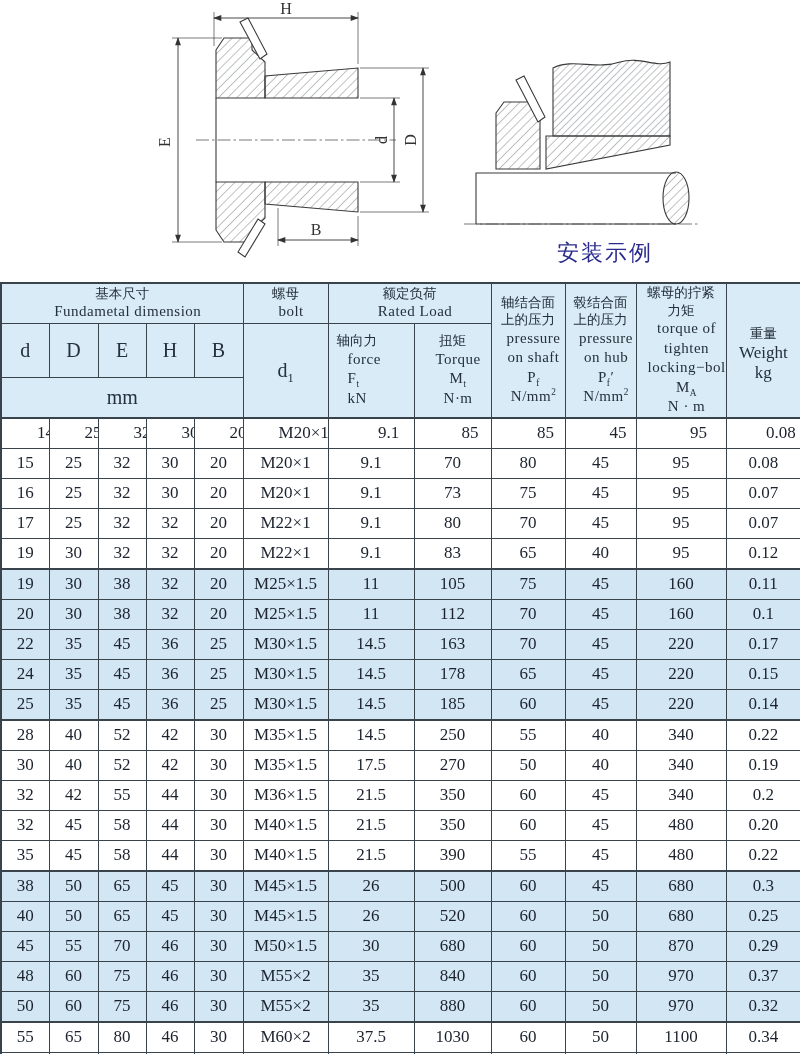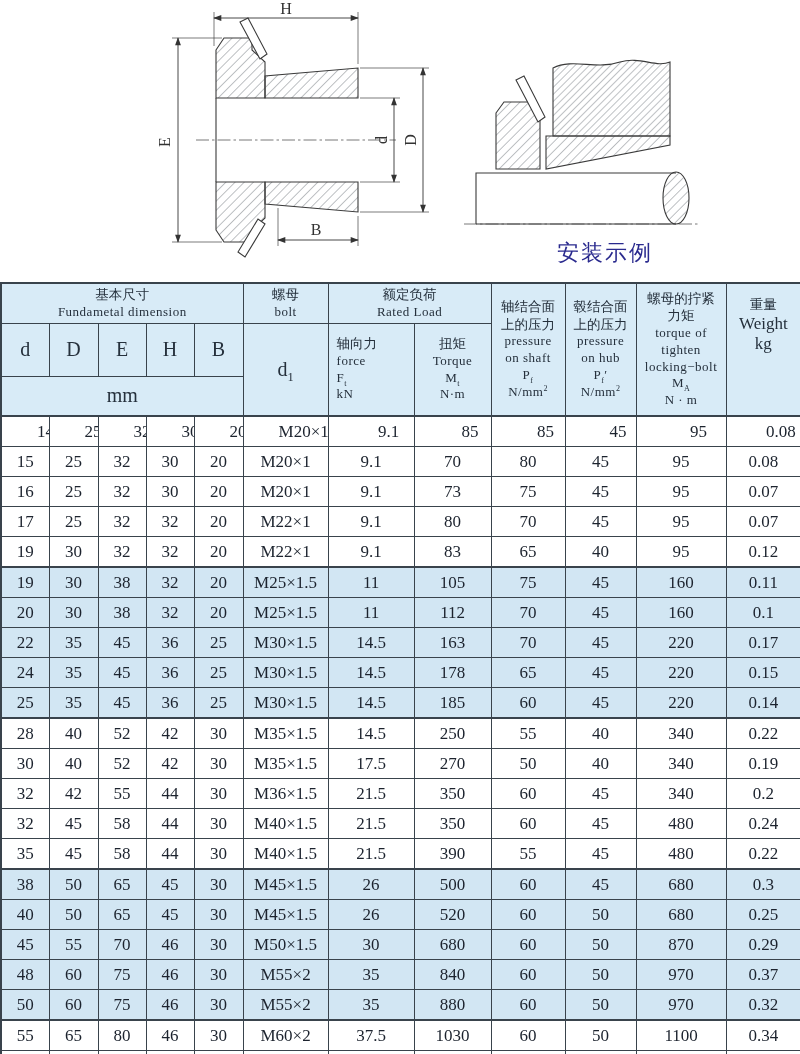--- a/index.html
+++ b/index.html
@@ -14,26 +14,26 @@
     position:absolute;left:520px;top:238px;width:170px;text-align:center;
     font-size:22px;font-weight:normal;color:#2a2a8e;letter-spacing:2px;
   }
   svg text{font-family:"Liberation Serif","DejaVu Serif",serif;fill:#333;}
   .tblwrap{position:absolute;top:282px;left:0;width:800px;}
   table{border-collapse:collapse;table-layout:fixed;width:800px;border:2px solid #39434c;}
   th,td{border:1px solid #39434c;text-align:center;vertical-align:middle;padding:0;
         font-weight:normal;overflow:hidden;}
   thead th{background:#d8ebf7;color:#25303c;}
   .cn{font-size:13.5px;line-height:1.3;display:block;}
-  .en{font-size:13px;line-height:1.3;display:block;letter-spacing:0.5px;}
+  .en{font-size:15px;line-height:1.3;display:block;letter-spacing:0.5px;padding-left:11px;}
   .big{font-size:20px;}
   sub{font-size:62%;line-height:0;}
   sup{font-size:62%;line-height:0;}
   .force-cell{text-align:left;padding-left:8px;}
-  .stack{display:flex;flex-direction:column;justify-content:flex-start;height:114px;padding:5px 0;margin-top:7px;}
+  .stack{display:flex;flex-direction:column;justify-content:center;height:114px;padding:5px 0;margin-top:7px;}
   .stack .mid{font-size:17px;}
   tbody td{font-size:17px;height:29px;}
   tbody tr.shaded td{background:#d2e6f3;}
   tbody tr:first-child td{border-top:2px solid #39434c;padding-left:35px;}
   tbody tr.grp td{border-top:2px solid #39434c;}
 </style>
 </head>
 <body>
 
 <div class="drawings">
@@ -390,21 +390,21 @@
           <td>45</td>
           <td>58</td>
           <td>44</td>
           <td>30</td>
           <td>M40×1.5</td>
           <td>21.5</td>
           <td>350</td>
           <td>60</td>
           <td>45</td>
           <td>480</td>
-          <td>0.24</td>
+          <td>0.20</td>
         </tr>
         <tr>
           <td>35</td>
           <td>45</td>
           <td>58</td>
           <td>44</td>
           <td>30</td>
           <td>M40×1.5</td>
           <td>21.5</td>
           <td>390</td>

